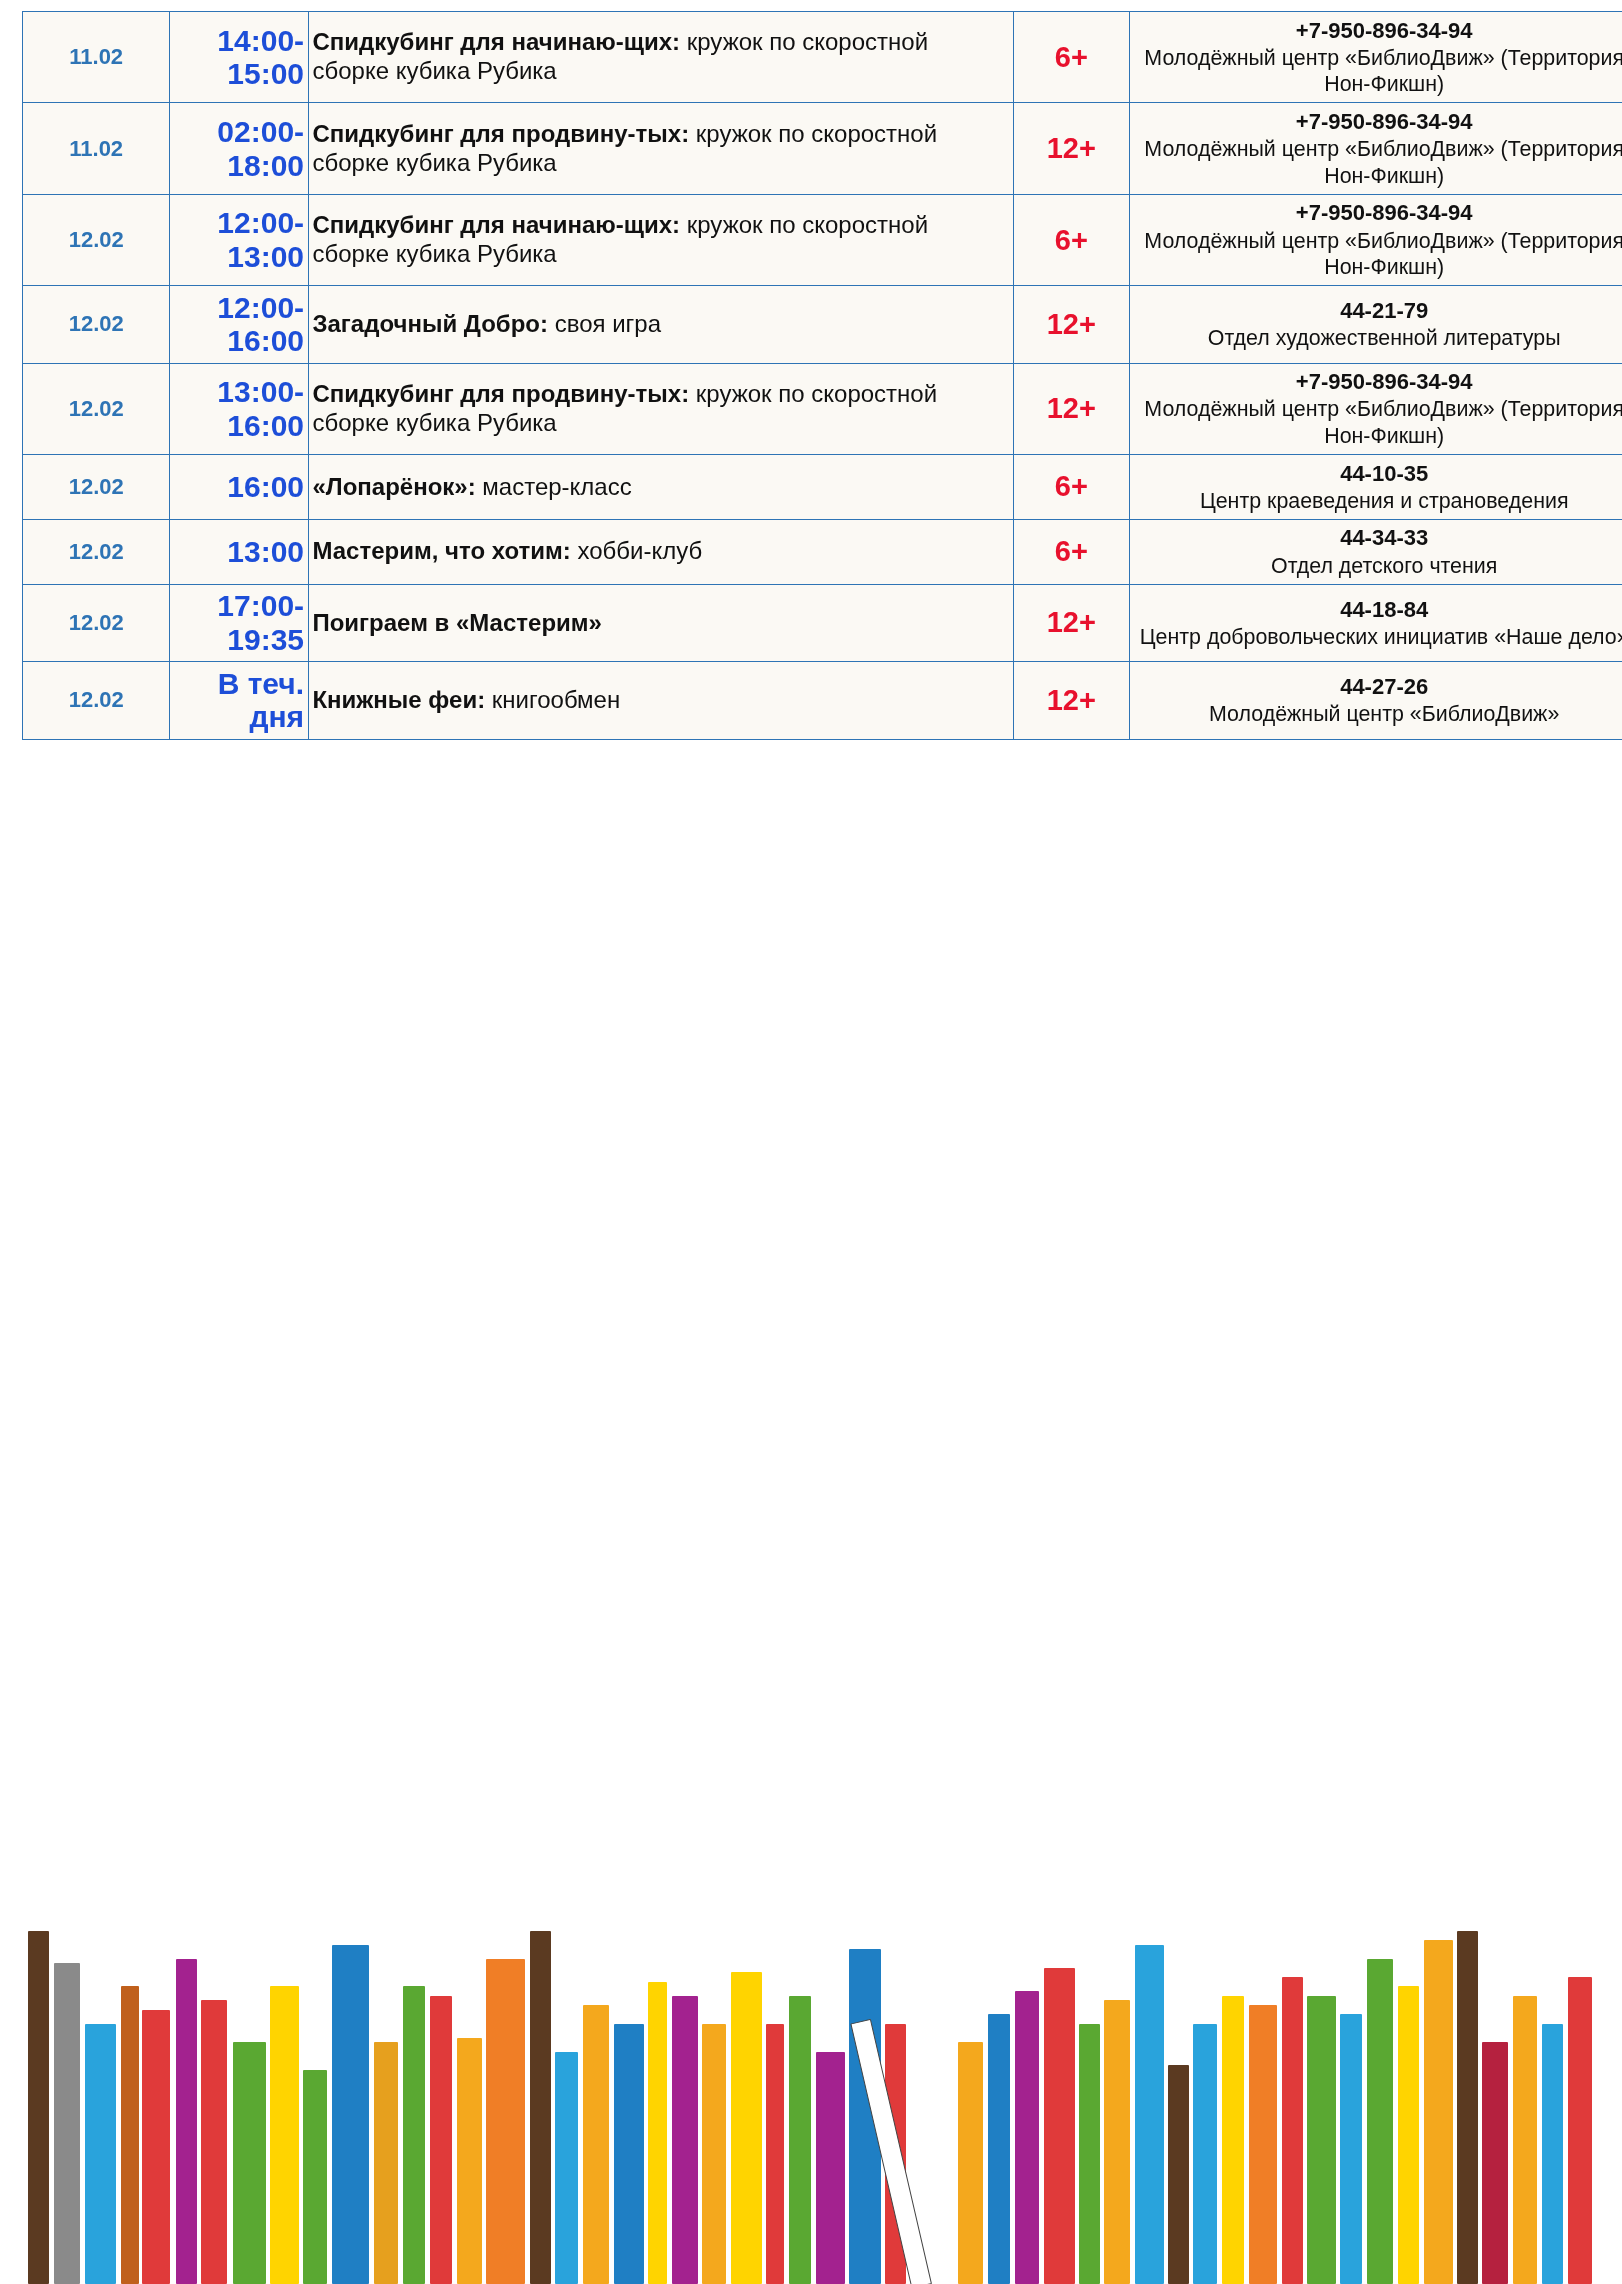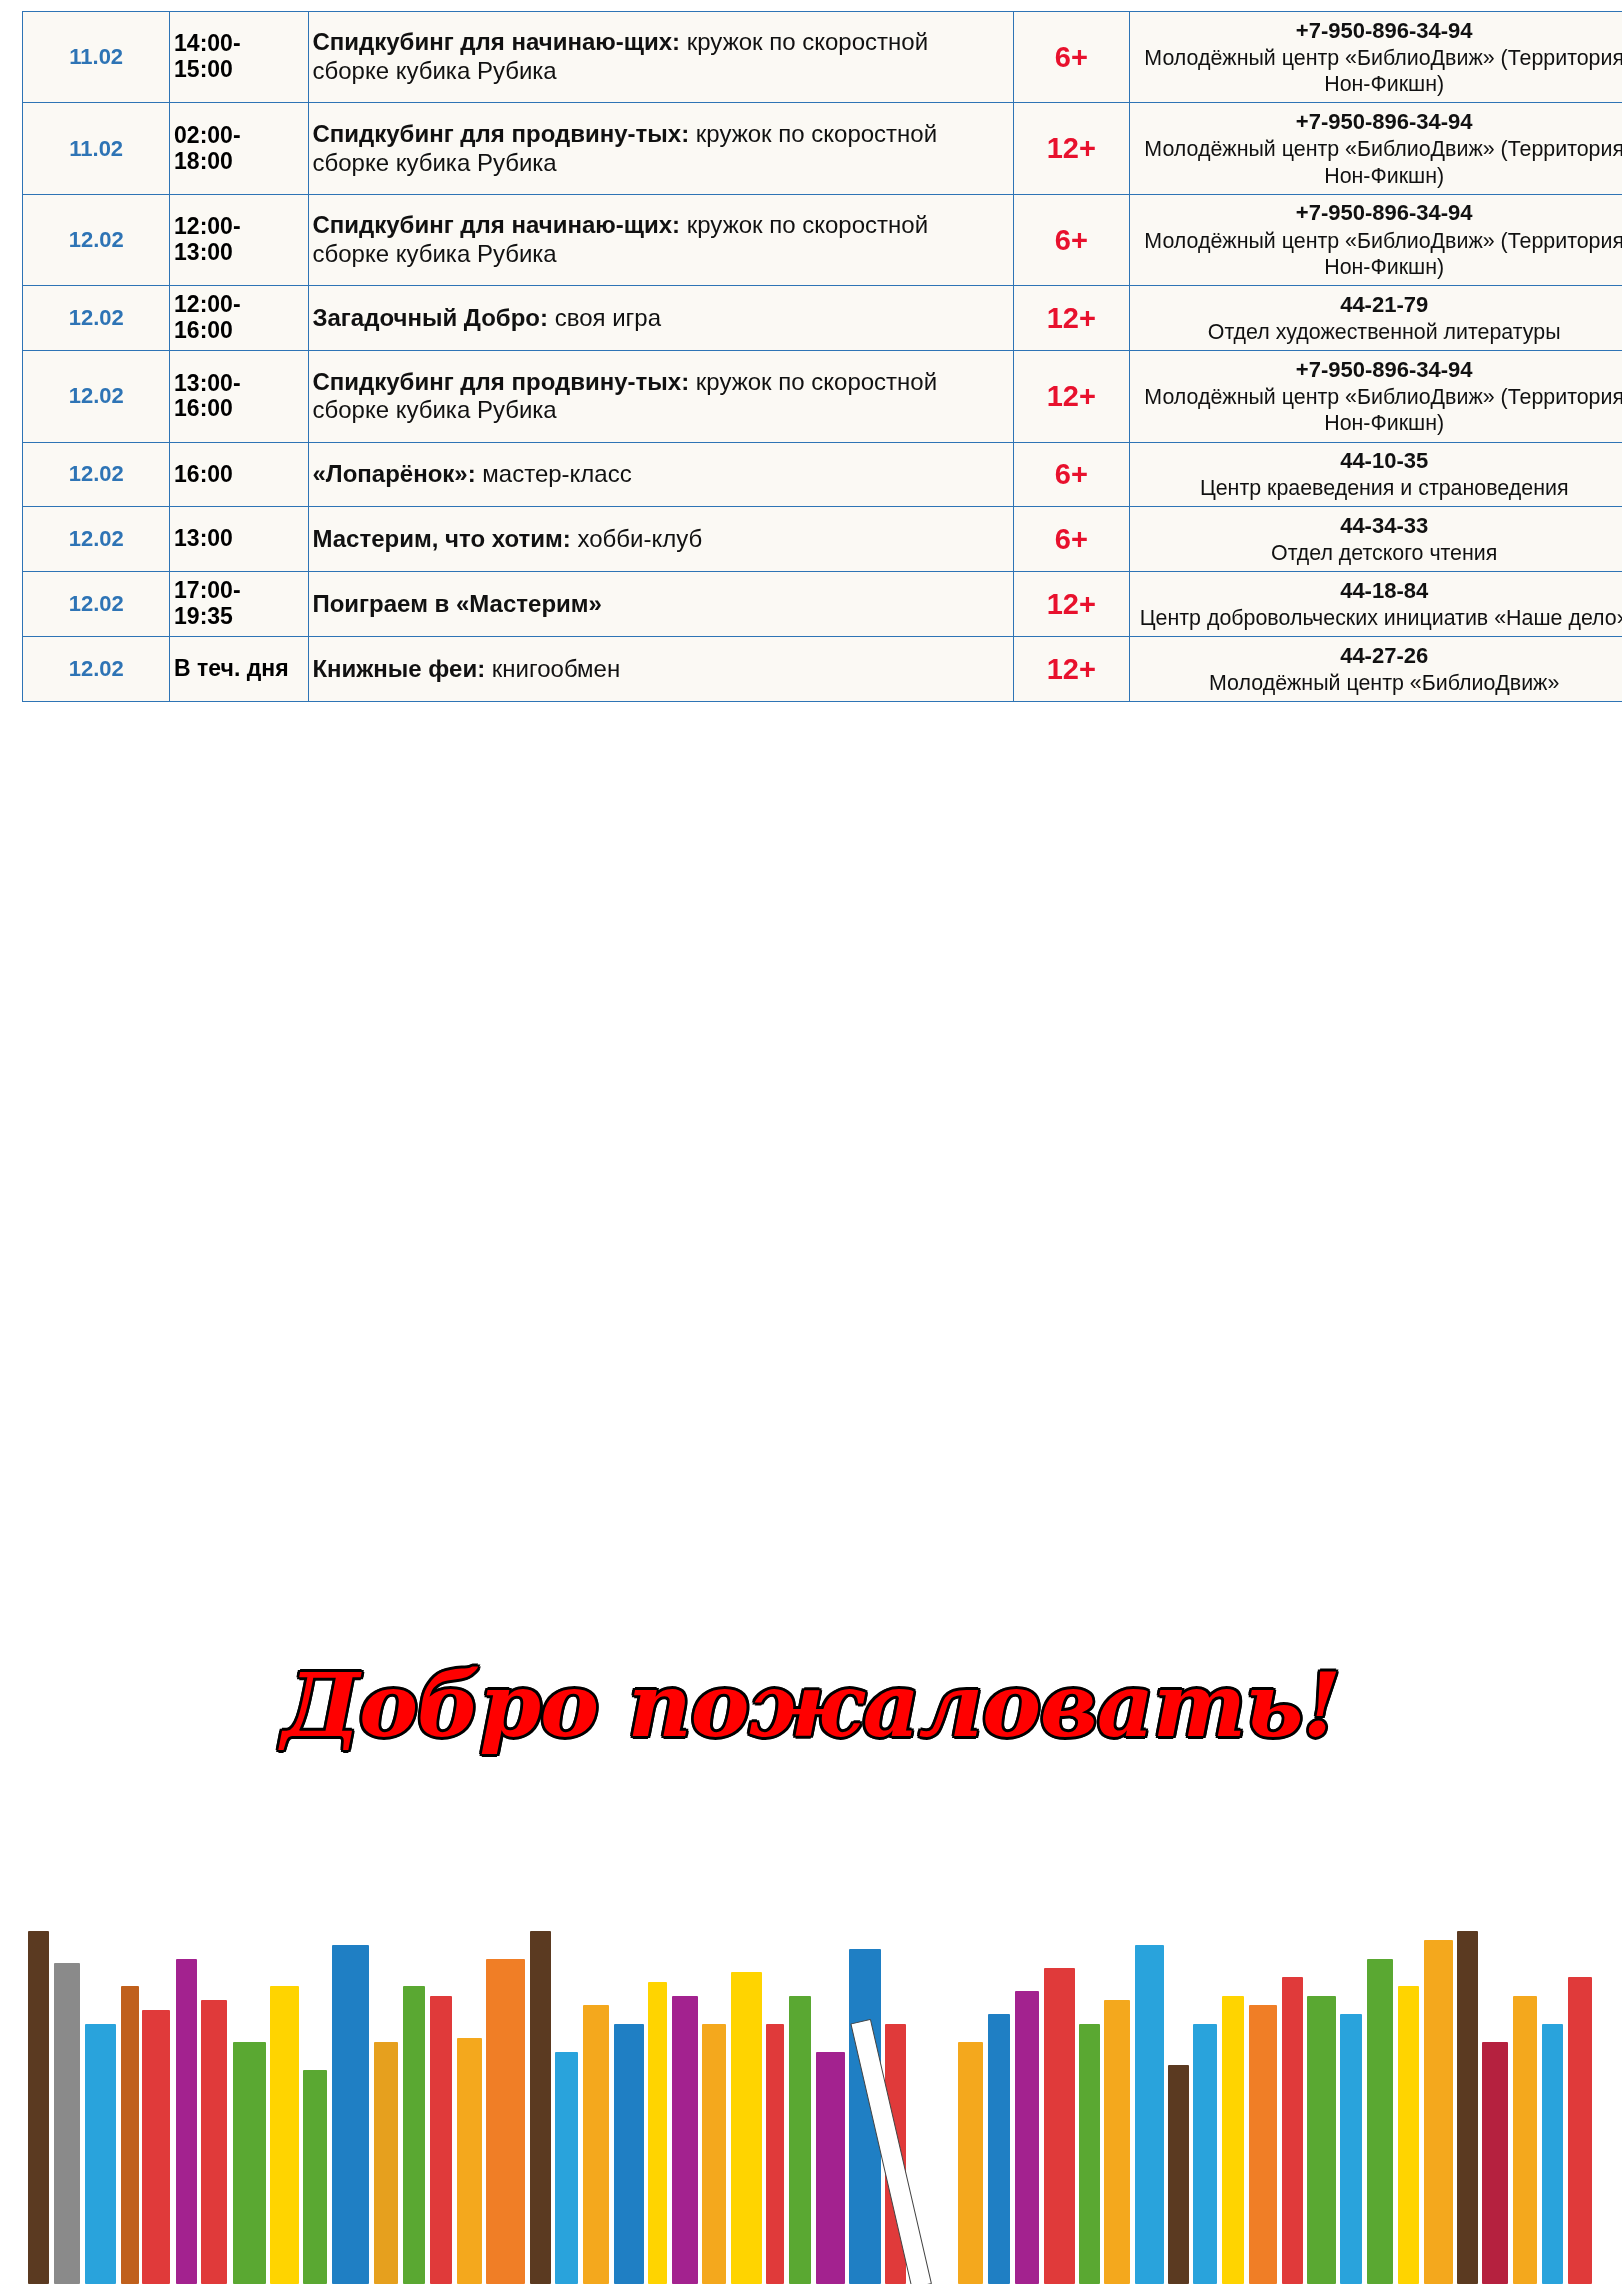--- a/index.html
+++ b/index.html
@@ -44,24 +44,24 @@
   }
   td.col-date {
     width: 139px;
     text-align: center;
     color: #2e74b5;
     font-weight: bold;
     font-size: 22px;
   }
   td.col-time {
     width: 130px;
-    text-align: left;
-    color: #000000;
-    font-weight: bold;
-    font-size: 23px;
+    text-align: right;
+    color: #1d4ed8;
+    font-weight: bold;
+    font-size: 30px;
     line-height: 1.12;
   }
   td.col-title {
     width: 697px;
     text-align: left;
     padding-left: 13px;
     padding-right: 8.4px;
     font-size: 24px;
     line-height: 1.2;
     color: #111111;
@@ -242,21 +242,20 @@
           <td class="col-age">12+</td>
           <td class="col-contact">
               <span class="phone">44-27-26</span>
               <span class="place">Молодёжный центр «БиблиоДвиж»</span>
             </td>
         </tr>
       </tbody>
     </table>
   </div>
 
-  <div class="welcome">Добро пожаловать!</div>
 
   <div class="books">
     <div class="shelf" id="shelf">
         <div class="book" style="left: 0px; width: 21.4px; height: 353px; background: rgb(91, 58, 33);"></div>
         <div class="book" style="left: 26px; width: 26px; height: 321px; background: rgb(138, 138, 138);"></div>
         <div class="book" style="left: 57px; width: 31px; height: 260px; background: rgb(41, 163, 220);"></div>
         <div class="book" style="left: 93px; width: 17.7px; height: 298px; background: rgb(192, 96, 28);"></div>
         <div class="book" style="left: 114px; width: 28px; height: 274px; background: rgb(224, 58, 58);"></div>
         <div class="book" style="left: 148px; width: 20.5px; height: 325px; background: rgb(163, 34, 143);"></div>
         <div class="book" style="left: 173px; width: 26px; height: 284px; background: rgb(224, 58, 58);"></div>

